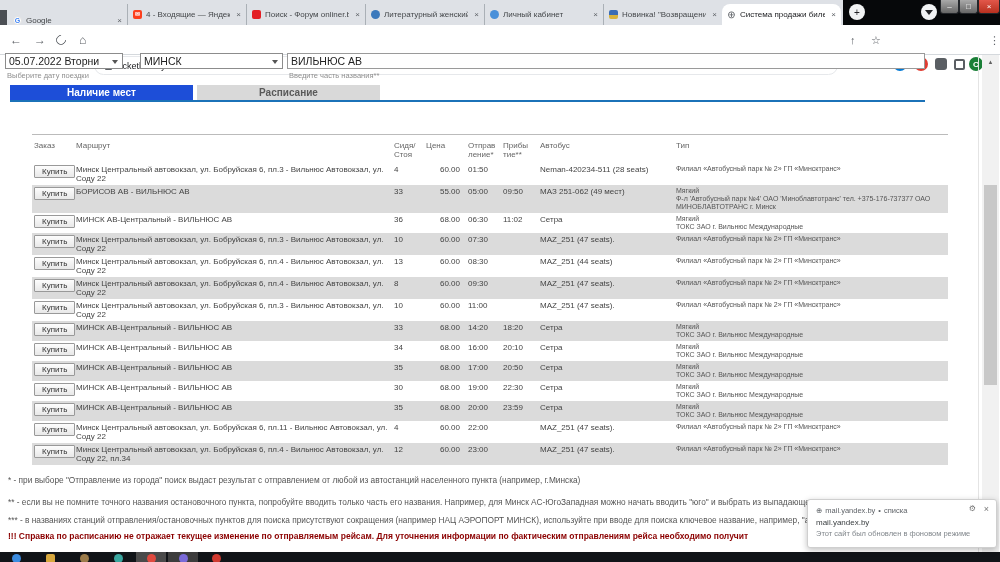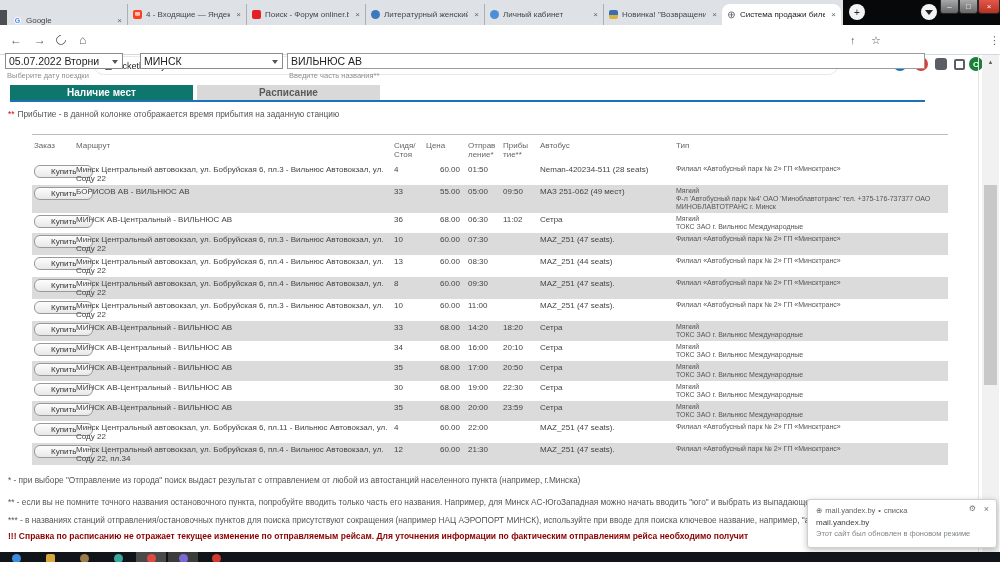--- a/index.html
+++ b/index.html
@@ -49,38 +49,38 @@
   
   .sel{position:absolute;height:16px;border:1px solid #8c8c8c;background:#fff;font-size:10.5px;
        color:#222;display:flex;align-items:center;padding:0 14px 0 3px;white-space:nowrap;overflow:hidden;}
   .sel:after{content:"";position:absolute;right:4px;top:6px;border-left:3.5px solid transparent;
        border-right:3.5px solid transparent;border-top:4px solid #555;}
   #to-input{position:absolute;height:16px;border:1px solid #9a9a9a;background:#fff;font-size:10.5px;
        color:#222;display:flex;align-items:center;padding:0 3px;}
   .hint{position:absolute;font-size:7.5px;color:#8f8f8f;}
   .stab{position:absolute;top:85px;height:15px;font-size:10px;font-weight:bold;line-height:15px;
        text-align:center;}
-  #stab-seats{left:10px;width:183px;background:#0f766e;color:#fff;}
+  #stab-seats{left:10px;width:183px;background:#1d4ed8;color:#fff;}
   #stab-sched{left:197px;width:183px;background:#d9d9d9;color:#5a5a5a;}
   #stab-line{position:absolute;left:10px;top:100px;width:915px;height:2px;background:#1b72b8;}
 
   #notes{position:absolute;left:8px;top:109px;font-size:8.3px;color:#555;line-height:10px;}
   .mark{color:#cc0000;margin-right:3px;}
 
   #tablewrap{position:absolute;left:8px;top:134px;width:916px;margin-left:24px;}
   table{border-collapse:collapse;width:100%;table-layout:fixed;}
   th{font-weight:normal;color:#666;text-align:left;vertical-align:top;font-size:8px;
      padding:6px 2px 4px;white-space:pre-line;line-height:9px;}
   td{vertical-align:top;font-size:8px;color:#444;padding:2px;line-height:9px;}
   tr.shade{background:#dbdbdb;}
   td.c-price{text-align:right;padding-right:6px;}
   td.c-type{font-size:7px;line-height:8px;color:#555;}
   thead tr{border-top:1px solid #bbb;}
-  .buy{font-size:8px;color:#333;border:1px solid #999;border-radius:6px;
-     background:linear-gradient(#fdfdfd,#e8e8e8);padding:1px 16px;font-family:inherit;}
+  .buy{font-size:8px;color:#333;border:1px solid #999;border-radius:1px;
+     background:linear-gradient(#fdfdfd,#e8e8e8);padding:1px 7px;font-family:inherit;}
 
   .fnote{position:absolute;left:8px;width:970px;font-size:8.3px;color:#555;white-space:nowrap;overflow:hidden;}
   #warning{position:absolute;left:8px;top:531px;width:970px;font-size:8.5px;font-weight:bold;
      color:#8b0000;white-space:nowrap;overflow:hidden;}
 
   
   #npopup{position:absolute;left:807px;top:499px;width:190px;height:49px;background:#fff;
      border:1px solid #cfcfcf;border-radius:3px;box-shadow:0 2px 6px rgba(0,0,0,.25);
      padding:6px 8px;z-index:5;}
   #npopup .r1{display:flex;align-items:center;gap:3px;font-size:7.5px;color:#5f6368;}
@@ -208,21 +208,20 @@
 <div id="to-input" style="left:287px;top:53px;width:638px;">
     <span>ВИЛЬНЮС АВ</span>
   </div>
 <div class="hint" style="left:289px;top:71px;">Введите часть названия**</div>
 
 <div class="stab" id="stab-seats">Наличие мест</div>
 <div class="stab" id="stab-sched">Расписание</div>
 <div id="stab-line"></div>
 
 <div id="notes">
-  <div><span class="mark">**</span><span>Прибытие - в данной колонке отображается время прибытия на заданную станцию</span></div>
 </div>
 
 <div id="tablewrap">
   <table>
     <colgroup>
       <col style="width:42px">
         <col style="width:318px">
         <col style="width:32px">
         <col style="width:42px">
       <col style="width:35px">
@@ -407,21 +406,21 @@
           <td>MAZ_251 (47 seats).</td>
           <td class="c-type">
             <div>Филиал «Автобусный парк № 2» ГП «Минсктранс»</div>
           </td>
         </tr>
         <tr class="shade">
           <td><button class="buy">Купить</button></td>
           <td>Минск Центральный автовокзал, ул. Бобруйская 6, пл.4 - Вильнюс Автовокзал, ул. Соду 22, пл.34</td>
           <td>12</td>
           <td class="c-price">60.00</td>
-          <td>21:30</td>
+          <td>23:00</td>
           <td></td>
           <td>MAZ_251 (47 seats).</td>
           <td class="c-type">
             <div>Филиал «Автобусный парк № 2» ГП «Минсктранс»</div>
           </td>
         </tr>
       </tbody>
   </table>
 </div>
 

